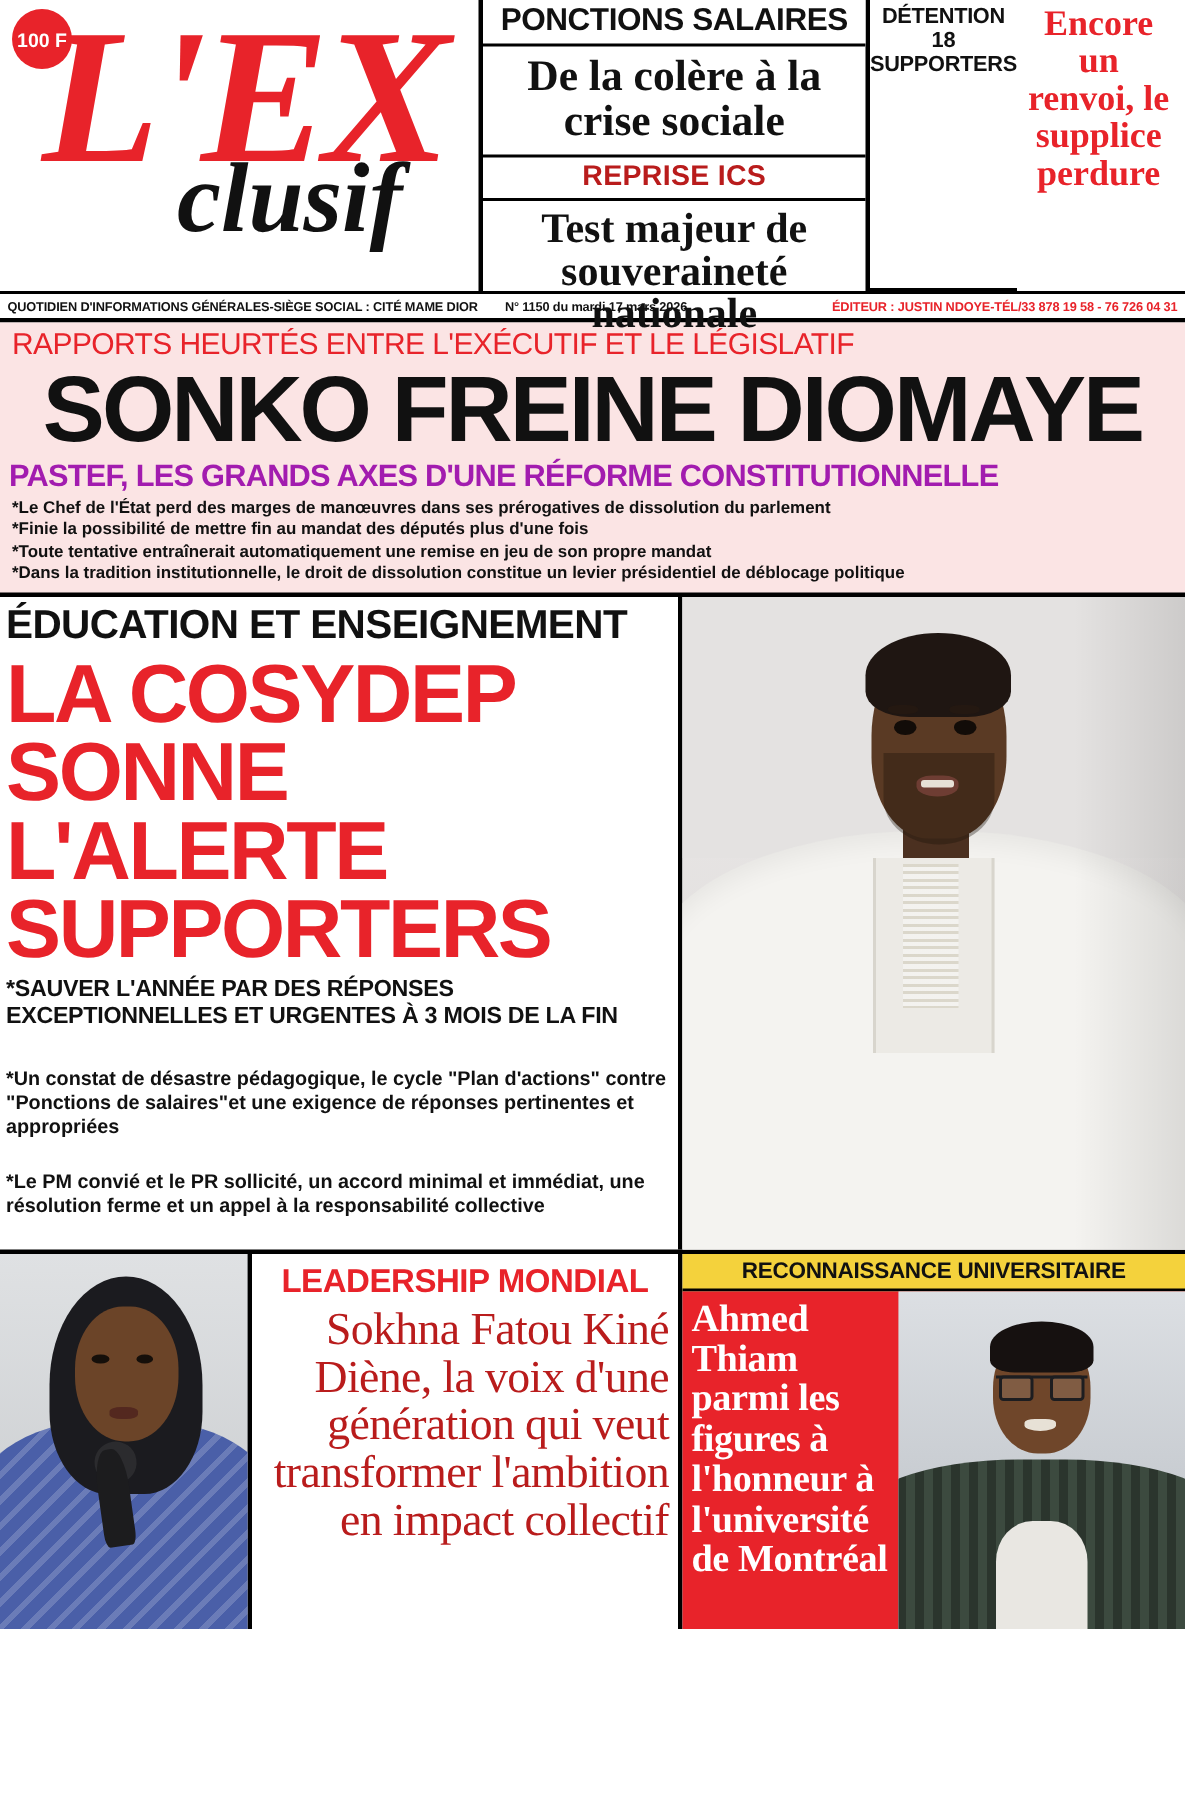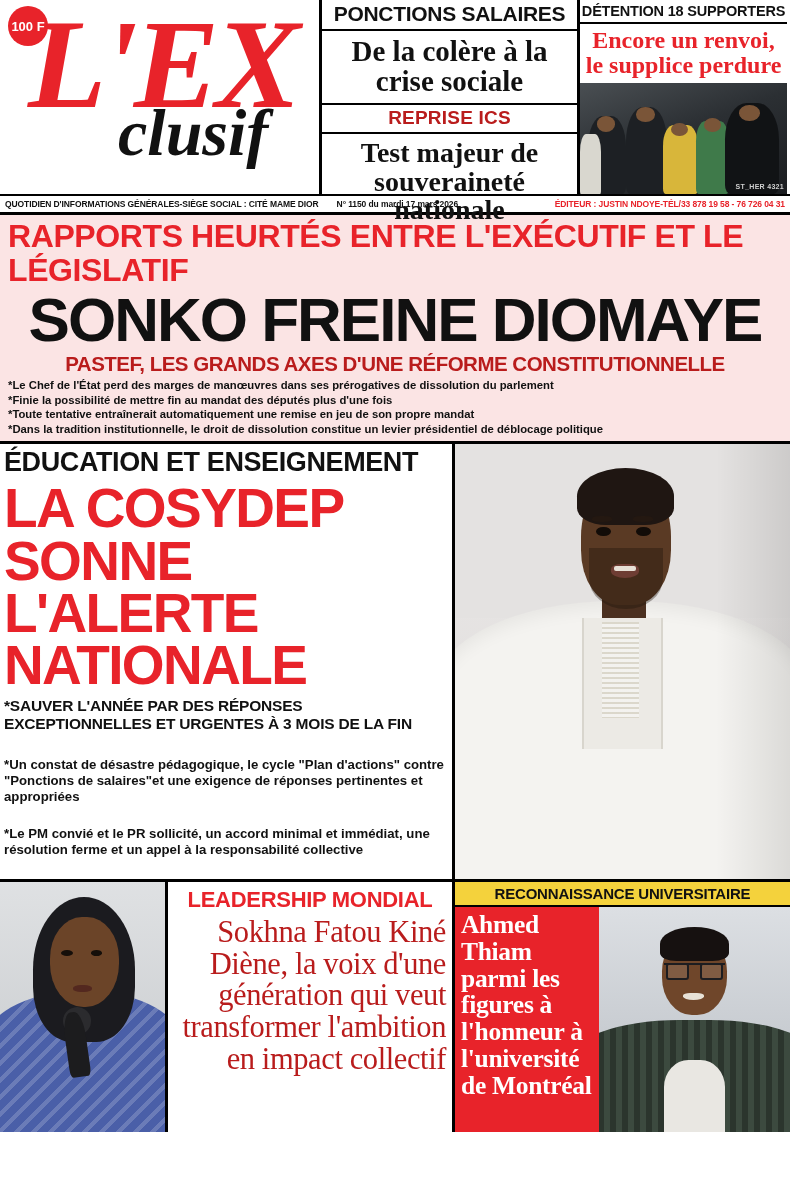--- a/index.html
+++ b/index.html
@@ -98,21 +98,21 @@
     font-weight: bold;
     font-size: 28px;
     line-height: 1.02;
     text-align: center;
     padding: 5px 4px 4px 4px;
     color: #111;
   }
   .right-col {
     width: 207px;
     display: flex;
-    flex-direction: column;
+    flex-direction: row;
   }
   .right-kicker {
     font-weight: bold;
     font-size: 14.5px;
     text-align: center;
     padding: 3px 0 3px 0;
     border-bottom: 2px solid #000;
     color: #111;
     letter-spacing: -0.2px;
   }
@@ -183,43 +183,43 @@
   .info-right { margin-left: auto; color: #e8232a; }
 
   
   .lead {
     background: #fbe4e4;
     border-bottom: 3px solid #000;
     padding: 3px 6px 5px 6px;
   }
   .lead-kicker {
     color: #e8232a;
-    font-weight: bold;
-    font-size: 32px;
+    font-weight: normal;
+    font-size: 20px;
     line-height: 1.05;
     letter-spacing: -0.4px;
     padding: 2px 0 1px 2px;
   }
   .lead-title {
     font-family: "Liberation Sans", sans-serif;
     font-weight: bold;
     font-size: 62px;
     line-height: 0.96;
     letter-spacing: -2px;
     color: #111;
     text-align: center;
     padding: 2px 0 3px 0;
   }
   .lead-sub {
     font-weight: bold;
     font-size: 20.5px;
     line-height: 1.05;
     letter-spacing: -0.5px;
-    color: #b91c1c;
-    text-align: center;
+    color: #a21caf;
+    text-align: left;
     padding-bottom: 4px;
   }
   .lead-bullets {
     font-size: 11.3px;
     line-height: 1.28;
     color: #111;
     font-weight: 600;
     padding-left: 2px;
   }
 
@@ -554,21 +554,21 @@
       <div>*Dans la tradition institutionnelle, le droit de dissolution constitue un levier présidentiel de déblocage politique</div>
     </div>
   </div>
 
   <div class="edu">
     <div class="edu-left">
       <div class="edu-kicker">ÉDUCATION ET ENSEIGNEMENT</div>
       <div class="edu-title">
         <div>LA COSYDEP</div>
         <div>SONNE L'ALERTE</div>
-        <div>NATIONALE</div>
+        <div>SUPPORTERS</div>
       </div>
       <div class="edu-standfirst">*SAUVER L'ANNÉE PAR DES RÉPONSES EXCEPTIONNELLES ET URGENTES À 3 MOIS DE LA FIN</div>
       <div class="edu-body">*Un constat de désastre pédagogique, le cycle "Plan d'actions" contre "Ponctions de salaires"et une exigence de réponses pertinentes et appropriées</div>
       <div class="edu-body">*Le PM convié et le PR sollicité, un accord minimal et immédiat, une résolution ferme et un appel à la responsabilité collective</div>
     </div>
     <div class="edu-right">
       <div class="p-bg"></div>
       <div class="p-wall"></div>
       <div class="p-body"></div>
       <div class="p-neck"></div>

